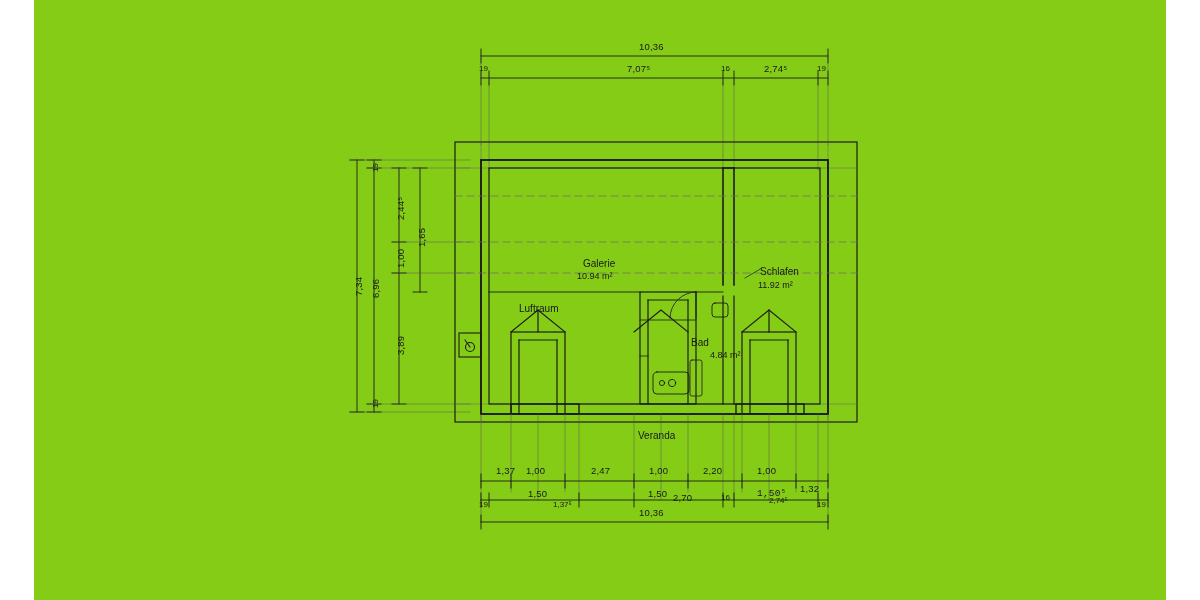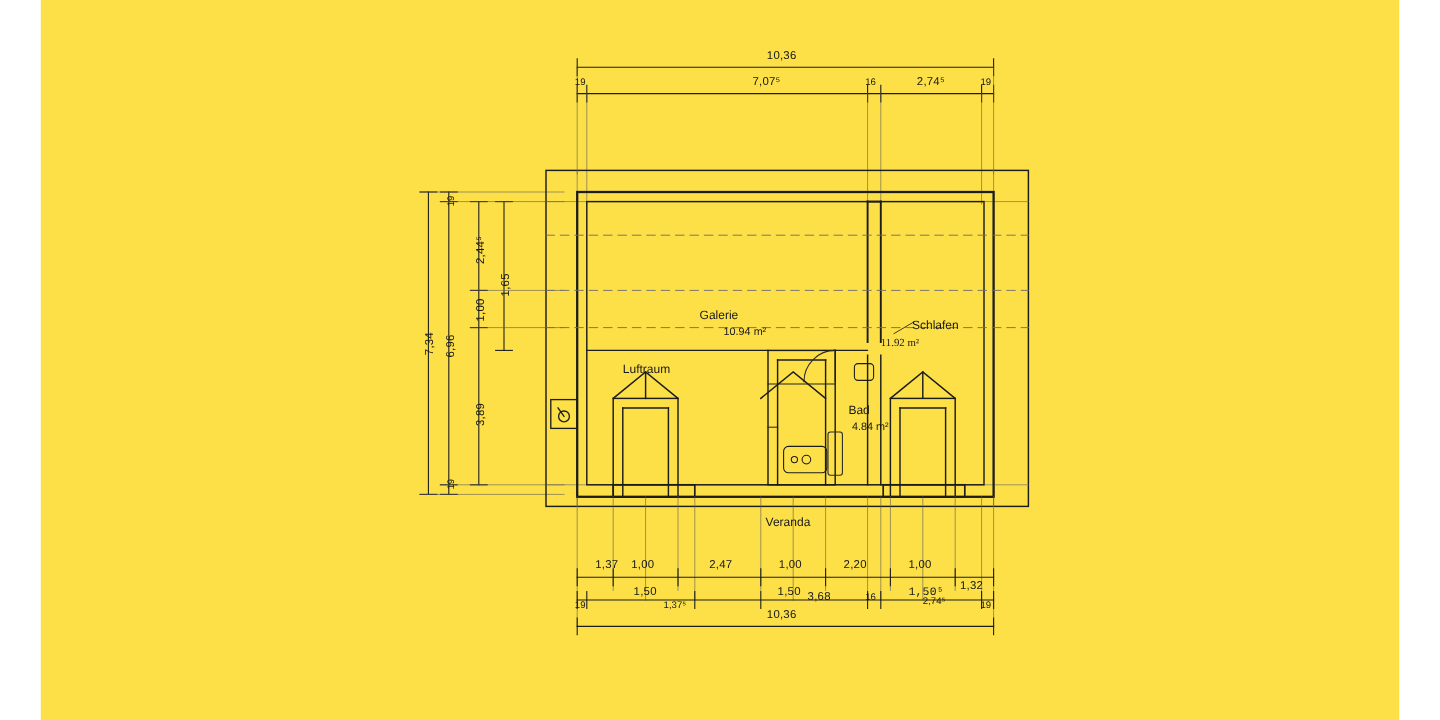--- a/index.html
+++ b/index.html
@@ -11,21 +11,21 @@
     width: 1200px;
     height: 600px;
     font-family: "Liberation Sans", sans-serif;
     color: #1a1a1a;
     overflow: hidden;
   }
   #sheet {
     position: relative;
     width: 1200px;
     height: 600px;
-    background: #fde047;
+    background: #84cc16;
     text-align: right;
   }
   
   .paper-edge {
     position: absolute;
     background: #ffffff;
   }
   .edge-left  { left: 0;   top: 0; width: 34px;  height: 600px; }
   .edge-right { right: 0;  top: 0; width: 34px;  height: 600px; }
 
@@ -282,45 +282,45 @@
   <div class="lbl dim rot90" style="left:354px; top:296px;">7,34</div>
   <div class="lbl dim-sm rot90" style="left:371px; top:172px;">19</div>
   <div class="lbl dim rot90" style="left:371px; top:298px;">6,96</div>
   <div class="lbl dim-sm rot90" style="left:371px; top:408px;">19</div>
   <div class="lbl dim rot90" style="left:396px; top:220px;">2,44⁵</div>
   <div class="lbl dim rot90" style="left:396px; top:268px;">1,00</div>
   <div class="lbl dim rot90" style="left:396px; top:355px;">3,89</div>
   <div class="lbl dim rot90" style="left:417px; top:247px;">1,65</div>
 
   <div class="lbl room-name" style="left:583px; top:258px;">Galerie</div>
-  <div class="lbl room-area" style="left:577px; top:271px;margin-left:26px;">10.94 m²</div>
+  <div class="lbl room-area" style="left:577px; top:271px;">10.94 m²</div>
 
   <div class="lbl room-name" style="left:760px; top:266px;">Schlafen</div>
-  <div class="lbl room-area" style="left:734px; top:280px;font-family:Liberation Serif, serif;">11.92 m²</div>
-
-  <div class="lbl room-name" style="left:691px; top:337px;margin-left:16px;">Bad</div>
+  <div class="lbl room-area" style="left:758px; top:280px;">11.92 m²</div>
+
+  <div class="lbl room-name" style="left:691px; top:337px;">Bad</div>
   <div class="lbl room-area" style="left:710px; top:350px;">4.84 m²</div>
 
   <div class="lbl room-name" style="left:519px; top:303px;">Luftraum</div>
 
   <div class="lbl room-name" style="left:638px; top:430px;">Veranda</div>
 
   <div class="lbl dim" style="left:496px; top:466px;">1,37</div>
   <div class="lbl dim" style="left:526px; top:466px;">1,00</div>
   <div class="lbl dim" style="left:591px; top:466px;">2,47</div>
   <div class="lbl dim" style="left:649px; top:466px;">1,00</div>
   <div class="lbl dim" style="left:703px; top:466px;">2,20</div>
   <div class="lbl dim" style="left:757px; top:466px;">1,00</div>
   <div class="lbl dim" style="left:800px; top:484px;">1,32</div>
 
   <div class="lbl dim-sm" style="left:479px; top:500px;">19</div>
   <div class="lbl dim" style="left:528px; top:489px;">1,50</div>
   <div class="lbl dim-sm" style="left:553px; top:500px;">1,37⁵</div>
   <div class="lbl dim" style="left:648px; top:489px;">1,50</div>
-  <div class="lbl dim" style="left:673px; top:493px;">3,68</div>
+  <div class="lbl dim" style="left:673px; top:493px;">2,70</div>
   <div class="lbl dim-sm" style="left:721px; top:493px;">16</div>
   <div class="lbl dim" style="left:757px; top:489px;font-family:Liberation Mono, monospace;">1,50⁵</div>
   <div class="lbl dim-sm" style="left:769px; top:496px;">2,74⁵</div>
   <div class="lbl dim-sm" style="left:817px; top:500px;">19</div>
 
   <div class="lbl dim" style="left:639px; top:508px;">10,36</div>
 
 </div>
 
 </body></html>

